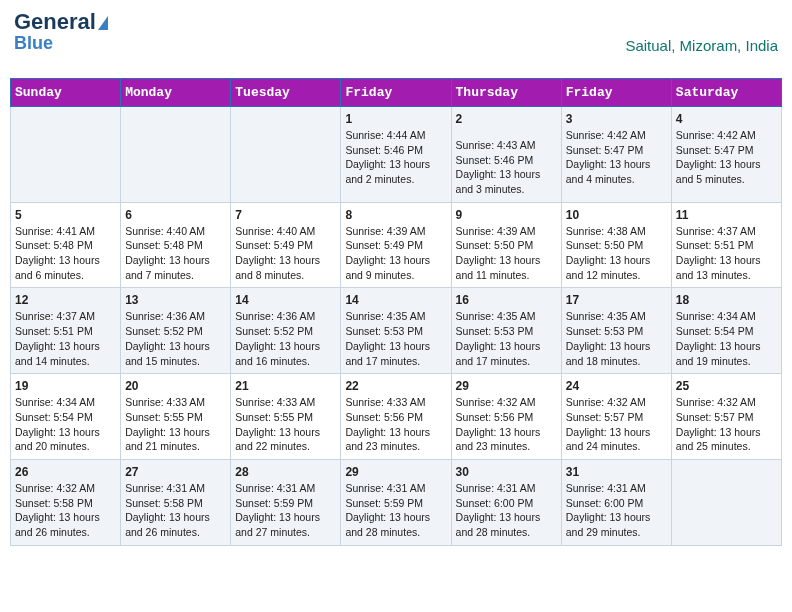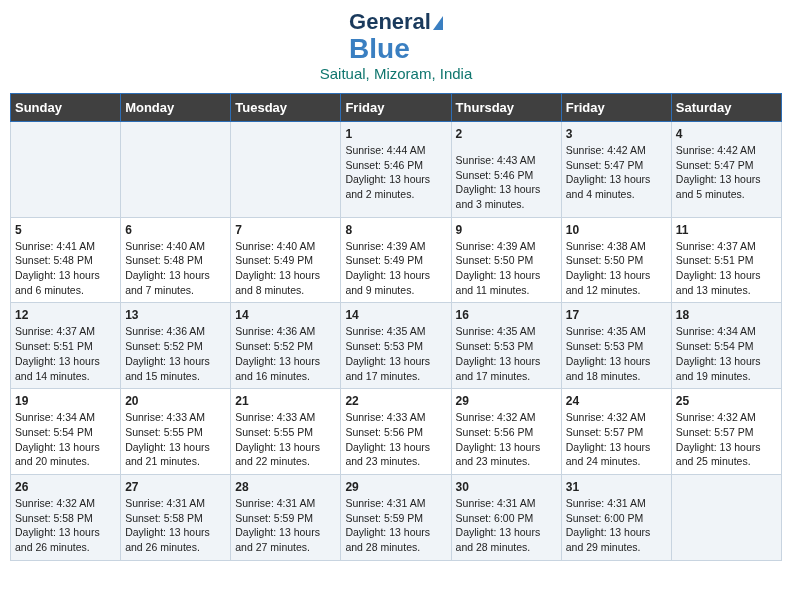--- a/index.html
+++ b/index.html
@@ -6,24 +6,23 @@
     body {
       font-family: Arial, sans-serif;
       background: #fff;
       width: 792px;
       min-height: 612px;
       padding: 10px;
     }
     .header-area {
       display: flex;
       justify-content: space-between;
-      align-items: center;
-      margin-bottom: 11px;
+      align-items: flex-end;
+      margin-bottom: 24px;
       padding: 0 4px;
-      flex-direction: column;
     }
     .logo {
       display: flex;
       flex-direction: column;
       align-items: flex-start;
     }
     .logo-text {
       font-size: 22px;
       font-weight: bold;
       color: #1a3a5c;
@@ -52,22 +51,23 @@
     .sub-title {
       font-size: 15px;
       color: #0f766e;
     }
     table {
       width: 100%;
       border-collapse: collapse;
       table-layout: fixed;
     }
     thead tr {
-      background-color: #404040;
+      background-color: #a21caf;
       color: #fff;
+      font-family: Liberation Mono, monospace;
     }
     thead th {
       padding: 6px 4px;
       font-size: 13px;
       font-weight: bold;
       text-align: left;
       border: 1px solid #2c6db5;
     }
     tbody tr {
       vertical-align: top;
@@ -101,21 +101,21 @@
 <body>
 
 <div class="header-area">
   <div class="logo">
     <div style="display:flex;align-items:center;">
       <span class="logo-text">
         <span style="color:#1a3a5c;">General</span><span class="logo-icon"></span>
       </span>
     </div>
     <div>
-      <span class="logo-text" style="color:#3a7fc1;font-size:28px;">Blue</span>
+      <span class="logo-text" style="color:#3a7fc1;font-size:18px;">Blue</span>
     </div>
   </div>
   <div class="title-area">
     <div class="sub-title">Saitual, Mizoram, India</div>
   </div>
 </div>
 
 <table>
   <thead>
     <tr>

